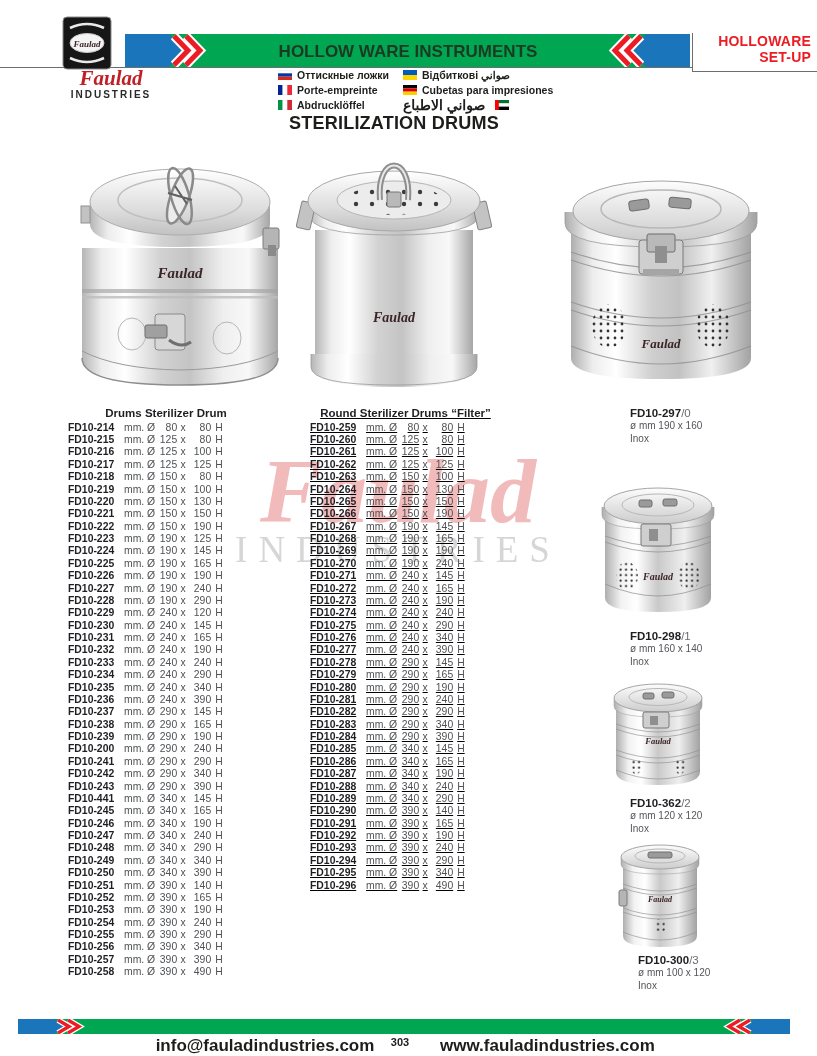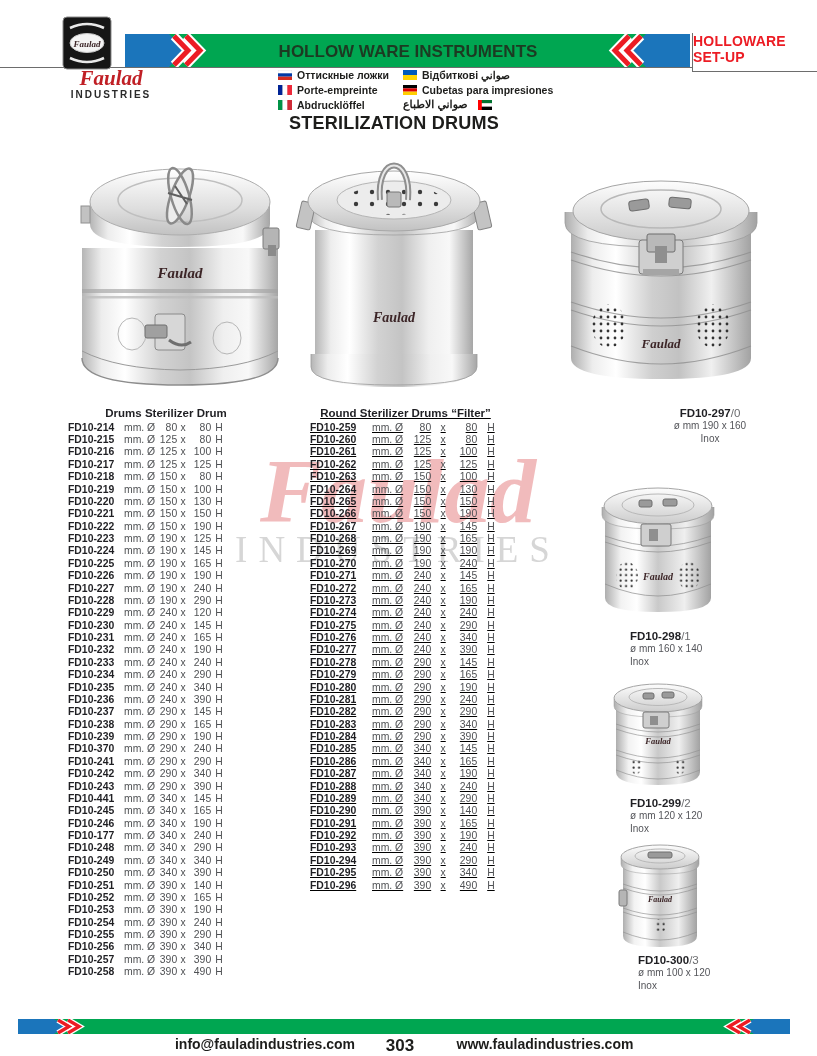--- a/index.html
+++ b/index.html
@@ -7,76 +7,76 @@
         font-family:"Liberation Sans",sans-serif;overflow:hidden;}
   .abs{position:absolute;}
 
   
   #logo-badge{left:62px;top:16px;width:50px;height:54px;}
   #brand-block{left:36px;top:68px;width:150px;text-align:center;}
   #brand-name{font-family:"Liberation Serif",serif;font-style:italic;font-weight:bold;
               font-size:21px;color:#c01f25;line-height:20px;}
   #brand-sub{font-size:10px;letter-spacing:2px;color:#2a2a2a;font-weight:bold;margin-top:1px;}
   #banner{left:125px;top:34px;width:565px;height:33px;}
-  #section-label{left:693px;top:33px;width:118px;text-align:left;color:#ec1c24;
+  #section-label{left:693px;top:33px;width:118px;text-align:right;color:#ec1c24;
                  font-weight:bold;font-size:14px;line-height:16px;letter-spacing:0.2px;}
   .hairline{background:#6d6d6d;}
   #rule-main{left:0;top:67px;width:692px;height:1px;}
   #rule-vert{left:692px;top:33px;width:1px;height:39px;}
   #rule-right{left:692px;top:71px;width:125px;height:1px;}
 
   
   .tr-col{display:flex;flex-direction:column;gap:4px;}
   #tr-col1{left:278px;top:69px;}
   #tr-col2{left:403px;top:69px;}
   .tr-row{display:flex;align-items:center;height:11px;}
   .tr-row svg{flex:0 0 auto;}
   .tr-label{font-size:10.5px;font-weight:bold;color:#1d1d1b;margin-left:5px;white-space:nowrap;}
-  .tr-label.rtl{direction:rtl;margin-left:0;margin-right:5px;font-size:11px;}
+  .tr-label.rtl{direction:rtl;margin-left:0;margin-right:5px;font-size:14px;}
 
   
   #page-title{left:0;top:112px;width:788px;text-align:center;font-size:19px;font-weight:bold;
               color:#1d1d1b;transform:scaleX(0.95);letter-spacing:0.2px;}
 
   
   #watermark{left:218px;top:448px;width:360px;text-align:center;z-index:0;pointer-events:none;}
   #wm-1{font-family:"Liberation Serif",serif;font-style:italic;font-weight:bold;
         font-size:92px;line-height:86px;color:rgba(214,55,60,0.34);}
   #wm-2{font-family:"Liberation Serif",serif;font-size:37px;letter-spacing:11px;
         color:rgba(158,158,158,0.42);margin-top:-6px;}
 
   
   .clist{z-index:1;}
   #left-list{left:62px;top:407px;width:208px;}
   #filter-list{left:298px;top:407px;width:215px;text-decoration:underline;}
   .clist-title{font-size:11.5px;font-weight:bold;color:#1f1f23;text-align:center;height:14px;}
   .crow{display:flex;align-items:center;height:12.38px;font-size:10.4px;color:#4f5154;padding-left:6px;}
-  #filter-list .crow{padding-left:12px;gap:6px;}
+  #filter-list .crow{padding-left:12px;}
   .ccode{font-weight:bold;color:#1f1f23;width:56px;flex:0 0 auto;}
   .cpre{flex:0 0 auto;}
   .cdia{width:22px;text-align:right;flex:0 0 auto;}
   .csep{width:12px;text-align:center;flex:0 0 auto;}
   .ch{width:22px;text-align:right;flex:0 0 auto;}
   .csuf{margin-left:4px;flex:0 0 auto;}
 
   
   .side-label{width:160px;z-index:1;}
   .side-code{font-size:11.5px;color:#6a6b6e;}
   .side-code b{color:#1f1f23;}
   .side-size,.side-mat{font-size:10px;color:#54555a;line-height:13px;}
-  #side-label-297{left:630px;top:407px;text-align:center;}
+  #side-label-297{left:630px;top:407px;}
   #side-label-298{left:630px;top:630px;}
   #side-label-299{left:630px;top:797px;}
   #side-label-300{left:638px;top:954px;}
 
   
   #footer-band{left:18px;top:1019px;width:772px;height:15px;}
-  .foot-text{top:1036px;font-size:14px;font-weight:bold;color:#1d1d1b;text-align:center;}
+  .foot-text{top:1036px;font-size:17px;font-weight:bold;color:#1d1d1b;text-align:center;}
   #foot-email{left:155px;width:220px;}
-  #foot-page{left:370px;width:60px;font-size:17px;}
+  #foot-page{left:370px;width:60px;font-size:11px;}
   #foot-web{left:440px;width:210px;}
 
   .drum-brand{font-family:"Liberation Serif",serif;font-style:italic;font-weight:bold;fill:#3c2527;}
 </style>
 </head>
 <body>
 
 <div id="page">
 
   <div class="abs hairline" id="rule-main"></div>
@@ -507,21 +507,21 @@
         </div>
         <div class="crow">
           <span class="ccode">FD10-239</span>
           <span class="cpre">mm. Ø</span>
           <span class="cdia">290</span>
           <span class="csep">x</span>
           <span class="ch">190</span>
           <span class="csuf">H</span>
         </div>
         <div class="crow">
-          <span class="ccode">FD10-370</span>
+          <span class="ccode">FD10-200</span>
           <span class="cpre">mm. Ø</span>
           <span class="cdia">290</span>
           <span class="csep">x</span>
           <span class="ch">240</span>
           <span class="csuf">H</span>
         </div>
         <div class="crow">
           <span class="ccode">FD10-241</span>
           <span class="cpre">mm. Ø</span>
           <span class="cdia">290</span>
@@ -563,21 +563,21 @@
         </div>
         <div class="crow">
           <span class="ccode">FD10-246</span>
           <span class="cpre">mm. Ø</span>
           <span class="cdia">340</span>
           <span class="csep">x</span>
           <span class="ch">190</span>
           <span class="csuf">H</span>
         </div>
         <div class="crow">
-          <span class="ccode">FD10-177</span>
+          <span class="ccode">FD10-247</span>
           <span class="cpre">mm. Ø</span>
           <span class="cdia">340</span>
           <span class="csep">x</span>
           <span class="ch">240</span>
           <span class="csuf">H</span>
         </div>
         <div class="crow">
           <span class="ccode">FD10-248</span>
           <span class="cpre">mm. Ø</span>
           <span class="cdia">340</span>
@@ -1045,21 +1045,21 @@
       <rect x="33" y="15" width="11" height="6" rx="2"></rect>
         <rect x="52" y="14" width="12" height="6" rx="2"></rect>
     </g>
     <g>
       <rect x="33" y="34" width="26" height="16" rx="2" fill="#cfcfcf" stroke="#7a7a7a"></rect>
       <rect x="40" y="38" width="8" height="9" fill="#8f8f8f"></rect>
     </g>
   </svg>
 
   <div class="abs side-label" id="side-label-299">
-    <div class="side-code"><b>FD10-299</b><span>/2</span></div>
+    <div class="side-code"><b>FD10-362</b><span>/2</span></div>
     <div class="side-size">ø mm 120 x 120</div>
     <div class="side-mat">Inox</div>
   </div>
 
   <svg class="abs" style="left:618px;top:840px" width="85" height="112" viewBox="0 0 85 112">
     <path d="M5,26 L5,96 Q5,107 42,107 Q79,107 79,96 L79,26 Z" fill="url(#m4)"></path>
     <g fill="none" stroke="#8f8f8f" stroke-width="0.8" opacity="0.8">
       <path d="M5,44 Q24,51 42,51 Q60,51 79,44"></path>
       <path d="M5,48 Q24,55 42,55 Q60,55 79,48"></path>
       <path d="M5,68 Q24,75 42,75 Q60,75 79,68"></path>

